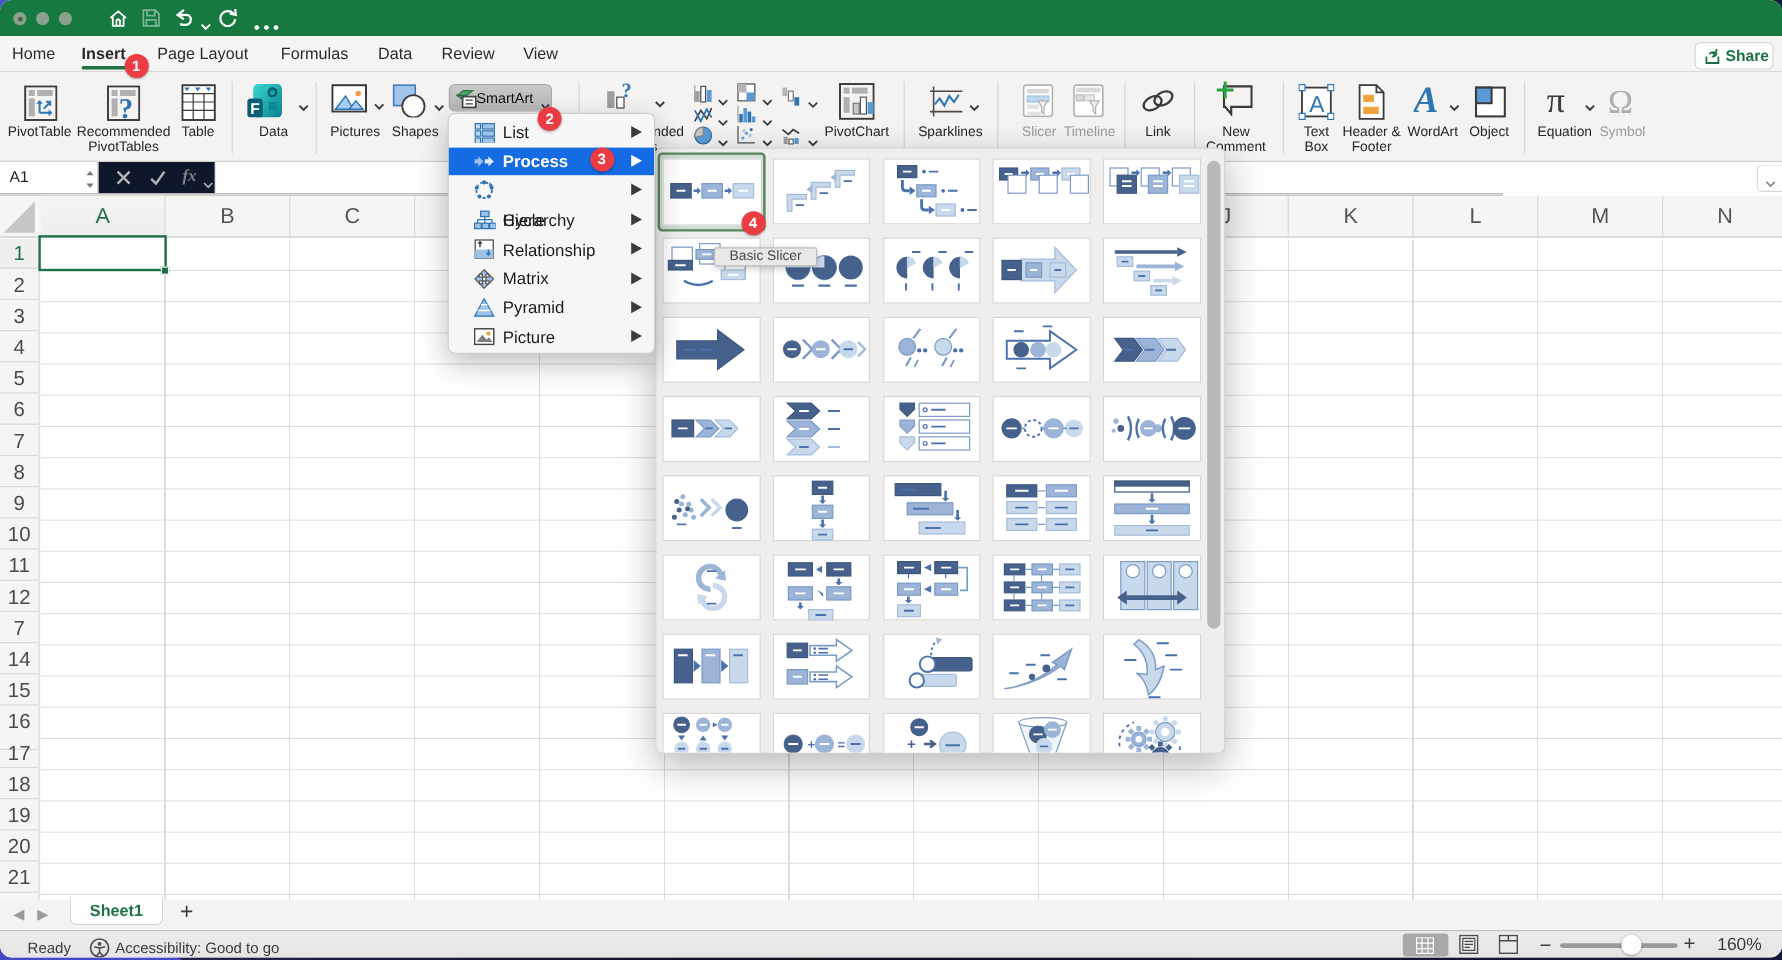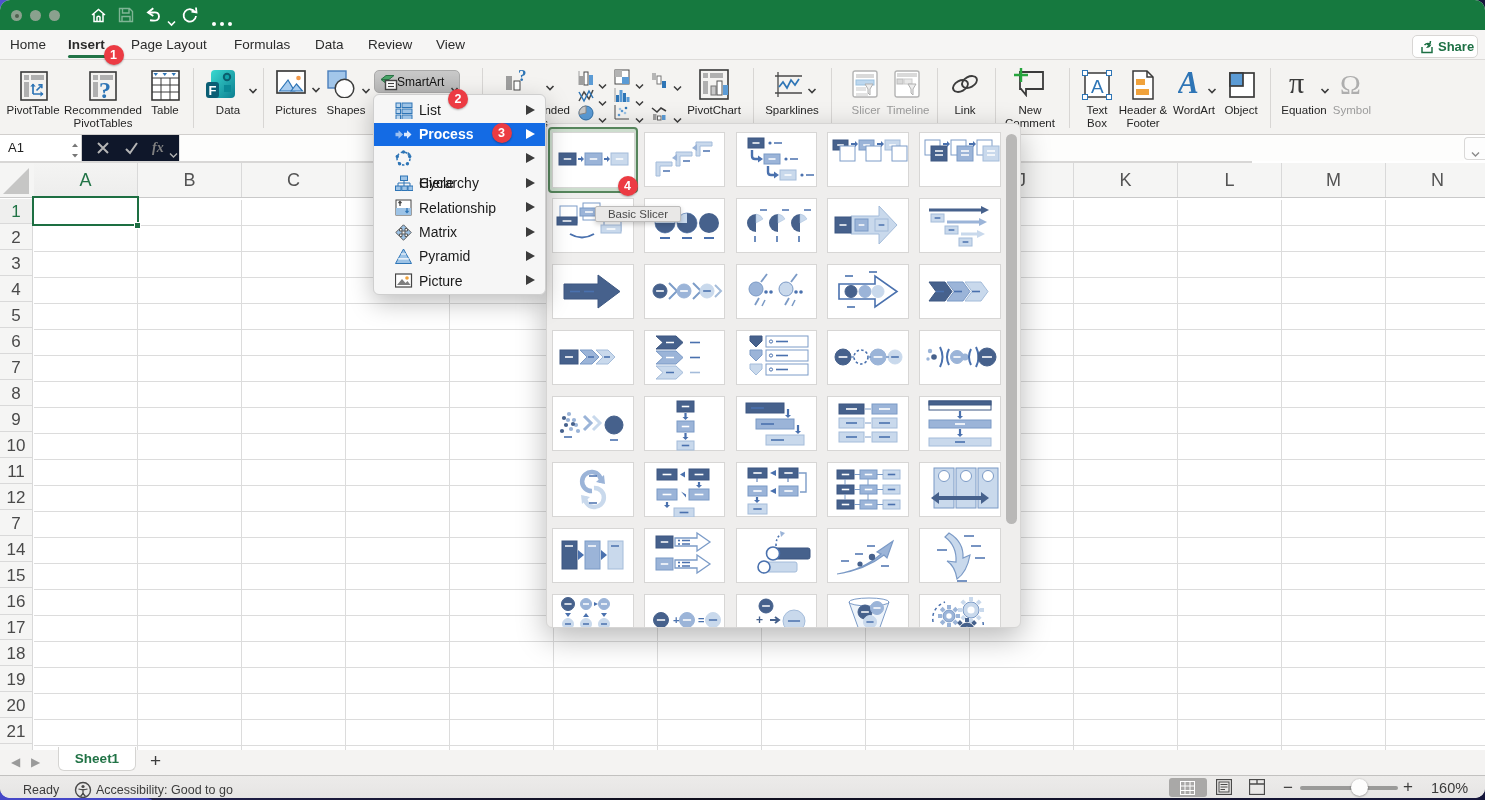--- a/index.html
+++ b/index.html
@@ -383,21 +383,21 @@
       <div class="abs rowcell" style="top:130.0px;height:25.00px;line-height:25.00px;">6</div>
       <div class="abs rowcell" style="top:156.0px;height:25.00px;line-height:25.00px;">7</div>
       <div class="abs rowcell" style="top:182.0px;height:25.00px;line-height:25.00px;">8</div>
       <div class="abs rowcell" style="top:208.0px;height:25.00px;line-height:25.00px;">9</div>
       <div class="abs rowcell" style="top:234.0px;height:25.00px;line-height:25.00px;">10</div>
       <div class="abs rowcell" style="top:260.0px;height:25.00px;line-height:25.00px;">11</div>
       <div class="abs rowcell" style="top:286.0px;height:25.00px;line-height:25.00px;">12</div>
       <div class="abs rowcell" style="top:312.0px;height:25.00px;line-height:25.00px;">7</div>
       <div class="abs rowcell" style="top:338.0px;height:25.00px;line-height:25.00px;">14</div>
       <div class="abs rowcell" style="top:364.0px;height:25.00px;line-height:25.00px;">15</div>
-      <div class="abs rowcell" style="top:390.0px;height:26px;line-height:25.00px;">16</div>
+      <div class="abs rowcell" style="top:390.0px;height:36px;line-height:25.00px;">16</div>
       <div class="abs rowcell" style="top:416.0px;height:25.00px;line-height:25.00px;">17</div>
       <div class="abs rowcell" style="top:442.0px;height:25.00px;line-height:25.00px;">18</div>
       <div class="abs rowcell" style="top:468.0px;height:25.00px;line-height:25.00px;">19</div>
       <div class="abs rowcell" style="top:494.0px;height:25.00px;line-height:25.00px;">20</div>
       <div class="abs rowcell" style="top:520.0px;height:25.00px;line-height:25.00px;">21</div>
     </div>
     <div class="abs" style="left:32px;top:196px;width:107px;height:30px;border:2px solid #1d6f42;background:#fff;z-index:3;"></div>
     <div class="abs" style="left:134px;top:222px;width:7px;height:7px;background:#1d6f42;border:1px solid #fff;z-index:4;"></div>
     <div class="abs tabstrip">
       <span class="abs" style="left:11px;top:5px;color:#9a9a9a;font-size:12px;">◀</span>

